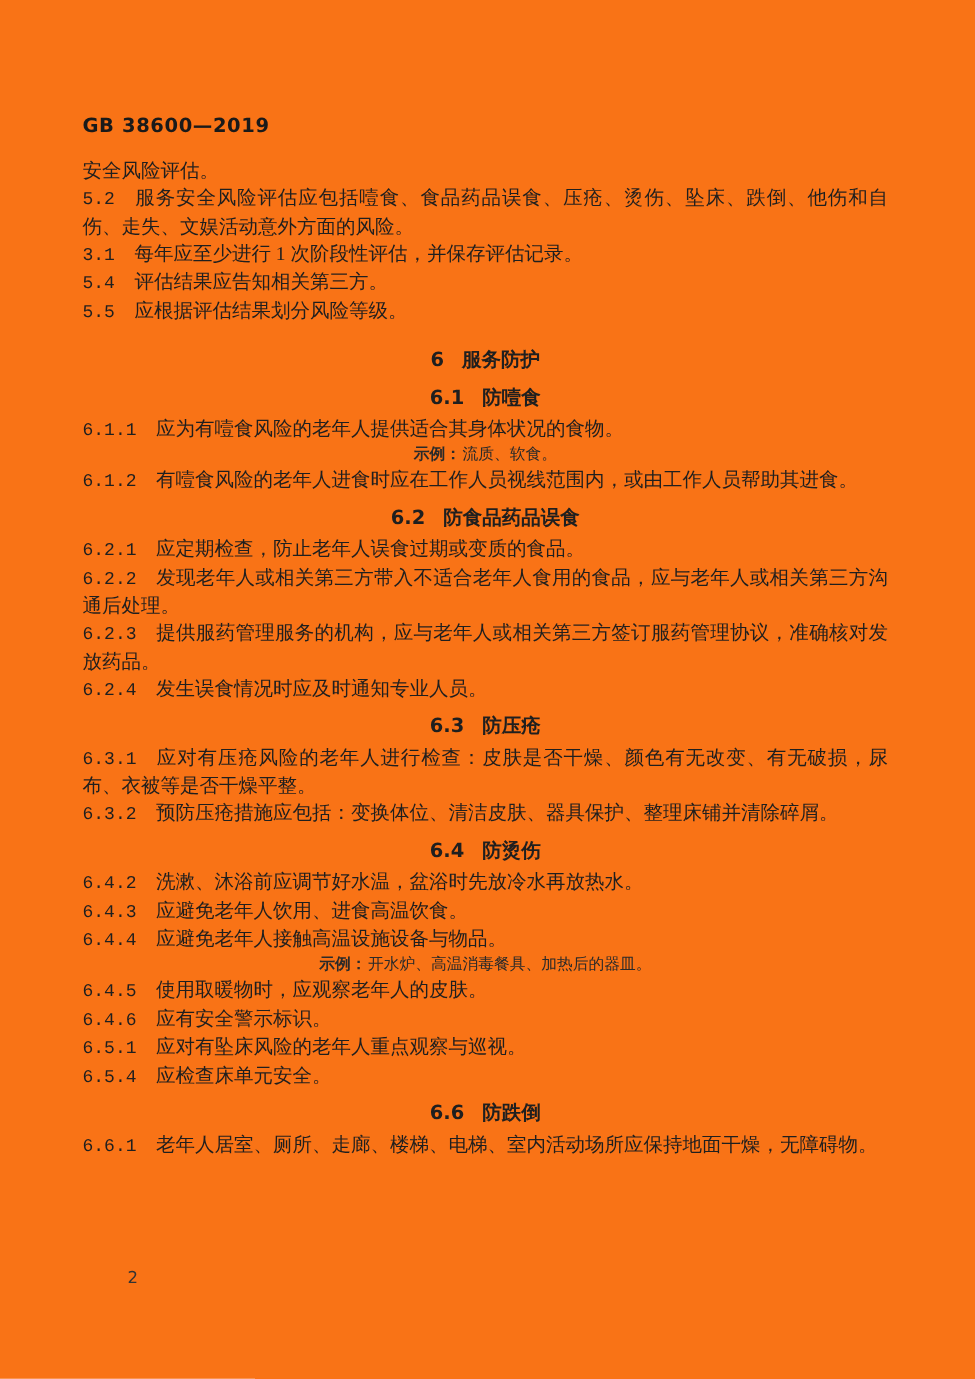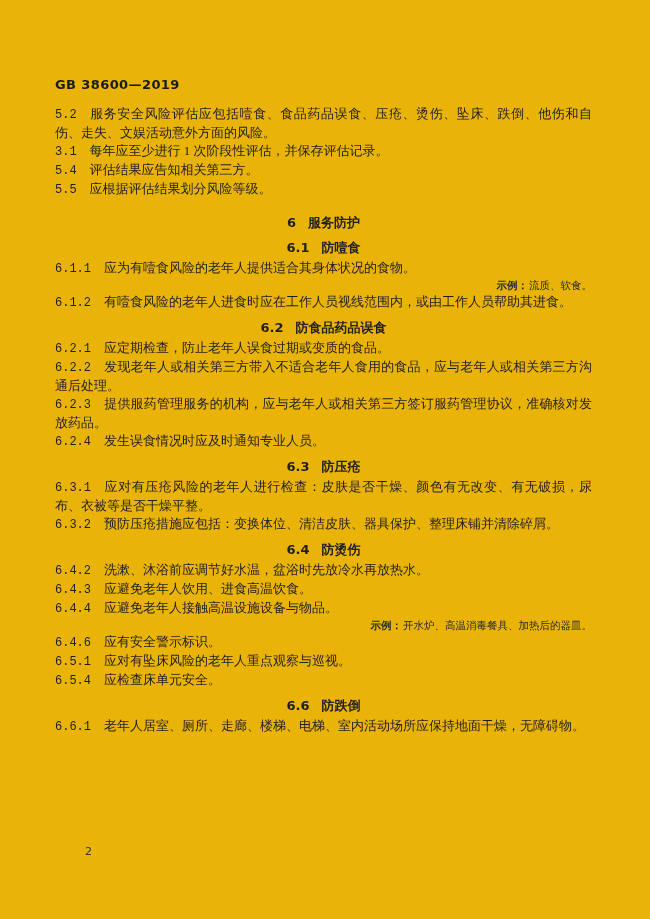--- a/index.html
+++ b/index.html
@@ -11,21 +11,21 @@
     height: 919px;
     background: #fdfdfd;
     color: #1f1f1f;
     font-family: "Liberation Serif", "DejaVu Serif", serif;
     overflow: hidden;
   }
   .page {
     position: relative;
     width: 650px;
     height: 919px;
-    background: #eab308;
+    background: #f97316;
   }
   .header {
     position: absolute;
     top: 77px;
     left: 55px;
     font-family: "DejaVu Sans", "Liberation Sans", sans-serif;
     font-weight: bold;
     font-size: 13px;
     letter-spacing: 0.4px;
     color: #1a1a1a;
@@ -56,21 +56,21 @@
     text-align: center;
   }
   .chapter { margin: 15px 0 4px 0 !important; }
   .section { margin: 7px 0 2px 0 !important; }
   .chapter .num, .section .num { margin-right: 12px; }
   .example {
     padding-left: 28px;
     font-size: 10.5px;
     line-height: 15px;
     color: #2a2a2a;
-    text-align: right;
+    text-align: center;
   }
   .example .exlabel {
     font-family: "DejaVu Sans", "Liberation Sans", sans-serif;
     font-weight: bold;
     margin-right: 1px;
   }
   .footer {
     position: absolute;
     top: 845px;
     left: 85px;
@@ -83,20 +83,21 @@
 <body>
 
 <div class="page">
 
   <div class="header">
     <span>GB 38600—2019</span>
   </div>
 
   <div class="content">
 
+    <p class="body-line"><span>安全风险评估。</span></p>
 
     <p class="clause"><span class="num">5.2</span><span>服务安全风险评估应包括噎食、食品药品误食、压疮、烫伤、坠床、跌倒、他伤和自伤、走失、文娱活动意外方面的风险。</span></p>
     <p class="clause"><span class="num">3.1</span><span>每年应至少进行 1 次阶段性评估，并保存评估记录。</span></p>
     <p class="clause"><span class="num">5.4</span><span>评估结果应告知相关第三方。</span></p>
     <p class="clause"><span class="num">5.5</span><span>应根据评估结果划分风险等级。</span></p>
 
     <p class="chapter"><span class="num">6</span><span>服务防护</span></p>
 
     <p class="section"><span class="num">6.1</span><span>防噎食</span></p>
     <p class="clause"><span class="num">6.1.1</span><span>应为有噎食风险的老年人提供适合其身体状况的食物。</span></p>
@@ -111,20 +112,21 @@
 
     <p class="section"><span class="num">6.3</span><span>防压疮</span></p>
     <p class="clause"><span class="num">6.3.1</span><span>应对有压疮风险的老年人进行检查：皮肤是否干燥、颜色有无改变、有无破损，尿布、衣被等是否干燥平整。</span></p>
     <p class="clause"><span class="num">6.3.2</span><span>预防压疮措施应包括：变换体位、清洁皮肤、器具保护、整理床铺并清除碎屑。</span></p>
 
     <p class="section"><span class="num">6.4</span><span>防烫伤</span></p>
     <p class="clause"><span class="num">6.4.2</span><span>洗漱、沐浴前应调节好水温，盆浴时先放冷水再放热水。</span></p>
     <p class="clause"><span class="num">6.4.3</span><span>应避免老年人饮用、进食高温饮食。</span></p>
     <p class="clause"><span class="num">6.4.4</span><span>应避免老年人接触高温设施设备与物品。</span></p>
     <p class="example"><span class="exlabel">示例：</span><span>开水炉、高温消毒餐具、加热后的器皿。</span></p>
+    <p class="clause"><span class="num">6.4.5</span><span>使用取暖物时，应观察老年人的皮肤。</span></p>
     <p class="clause"><span class="num">6.4.6</span><span>应有安全警示标识。</span></p>
 
     <p class="clause"><span class="num">6.5.1</span><span>应对有坠床风险的老年人重点观察与巡视。</span></p>
     <p class="clause"><span class="num">6.5.4</span><span>应检查床单元安全。</span></p>
 
     <p class="section"><span class="num">6.6</span><span>防跌倒</span></p>
     <p class="clause"><span class="num">6.6.1</span><span>老年人居室、厕所、走廊、楼梯、电梯、室内活动场所应保持地面干燥，无障碍物。</span></p>
 
   </div>
 

